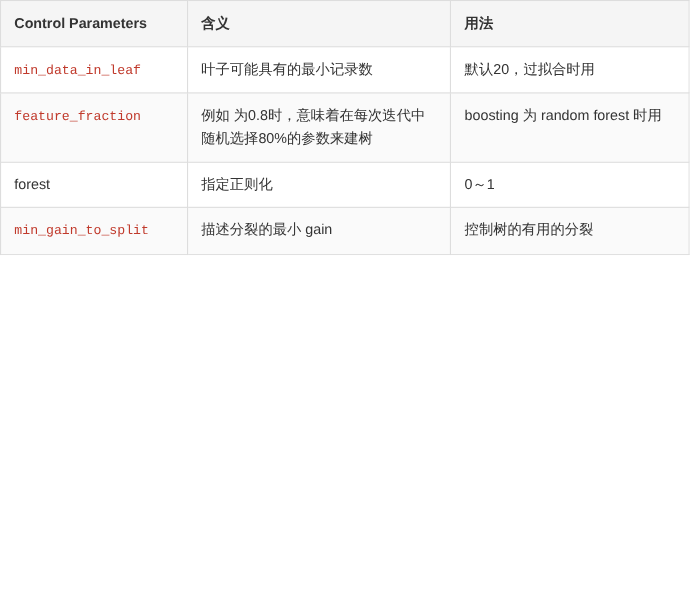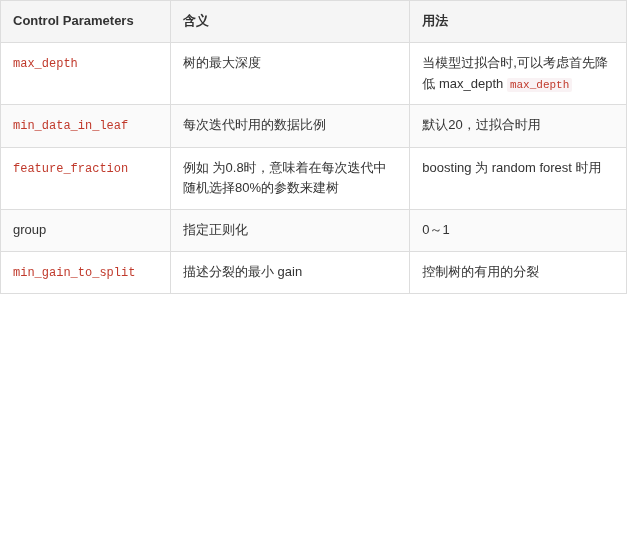--- a/index.html
+++ b/index.html
@@ -63,37 +63,32 @@
 
 <table>
   <thead>
     <tr>
       <th class="col1">Control Parameters</th>
       <th class="col2">含义</th>
       <th class="col3">用法</th>
     </tr>
   </thead>
   <tbody id="table-body">
-  <tr>
-        <td class="col1"><span class="param-name">max_depth</span></td>
-        <td class="col2">树的最大深度</td>
-        <td class="col3">当模型过拟合时,可以考虑首先降低 max_depth <span class="inline-code">max_depth</span></td>
-      </tr>
       <tr>
         <td class="col1"><span class="param-name">min_data_in_leaf</span></td>
-        <td class="col2">每次迭代时用的数据比例</td>
+        <td class="col2">叶子可能具有的最小记录数</td>
         <td class="col3">默认20，过拟合时用</td>
       </tr>
       <tr>
         <td class="col1"><span class="param-name">feature_fraction</span></td>
         <td class="col2">例如 为0.8时，意味着在每次迭代中随机选择80%的参数来建树</td>
         <td class="col3">boosting 为 random forest 时用</td>
       </tr>
       <tr>
-        <td class="col1"><span class="lambda-name">group</span></td>
+        <td class="col1"><span class="lambda-name">forest</span></td>
         <td class="col2">指定正则化</td>
         <td class="col3">0～1</td>
       </tr>
       <tr>
         <td class="col1"><span class="param-name">min_gain_to_split</span></td>
         <td class="col2">描述分裂的最小 gain</td>
         <td class="col3">控制树的有用的分裂</td>
       </tr>
     </tbody>
 </table>

